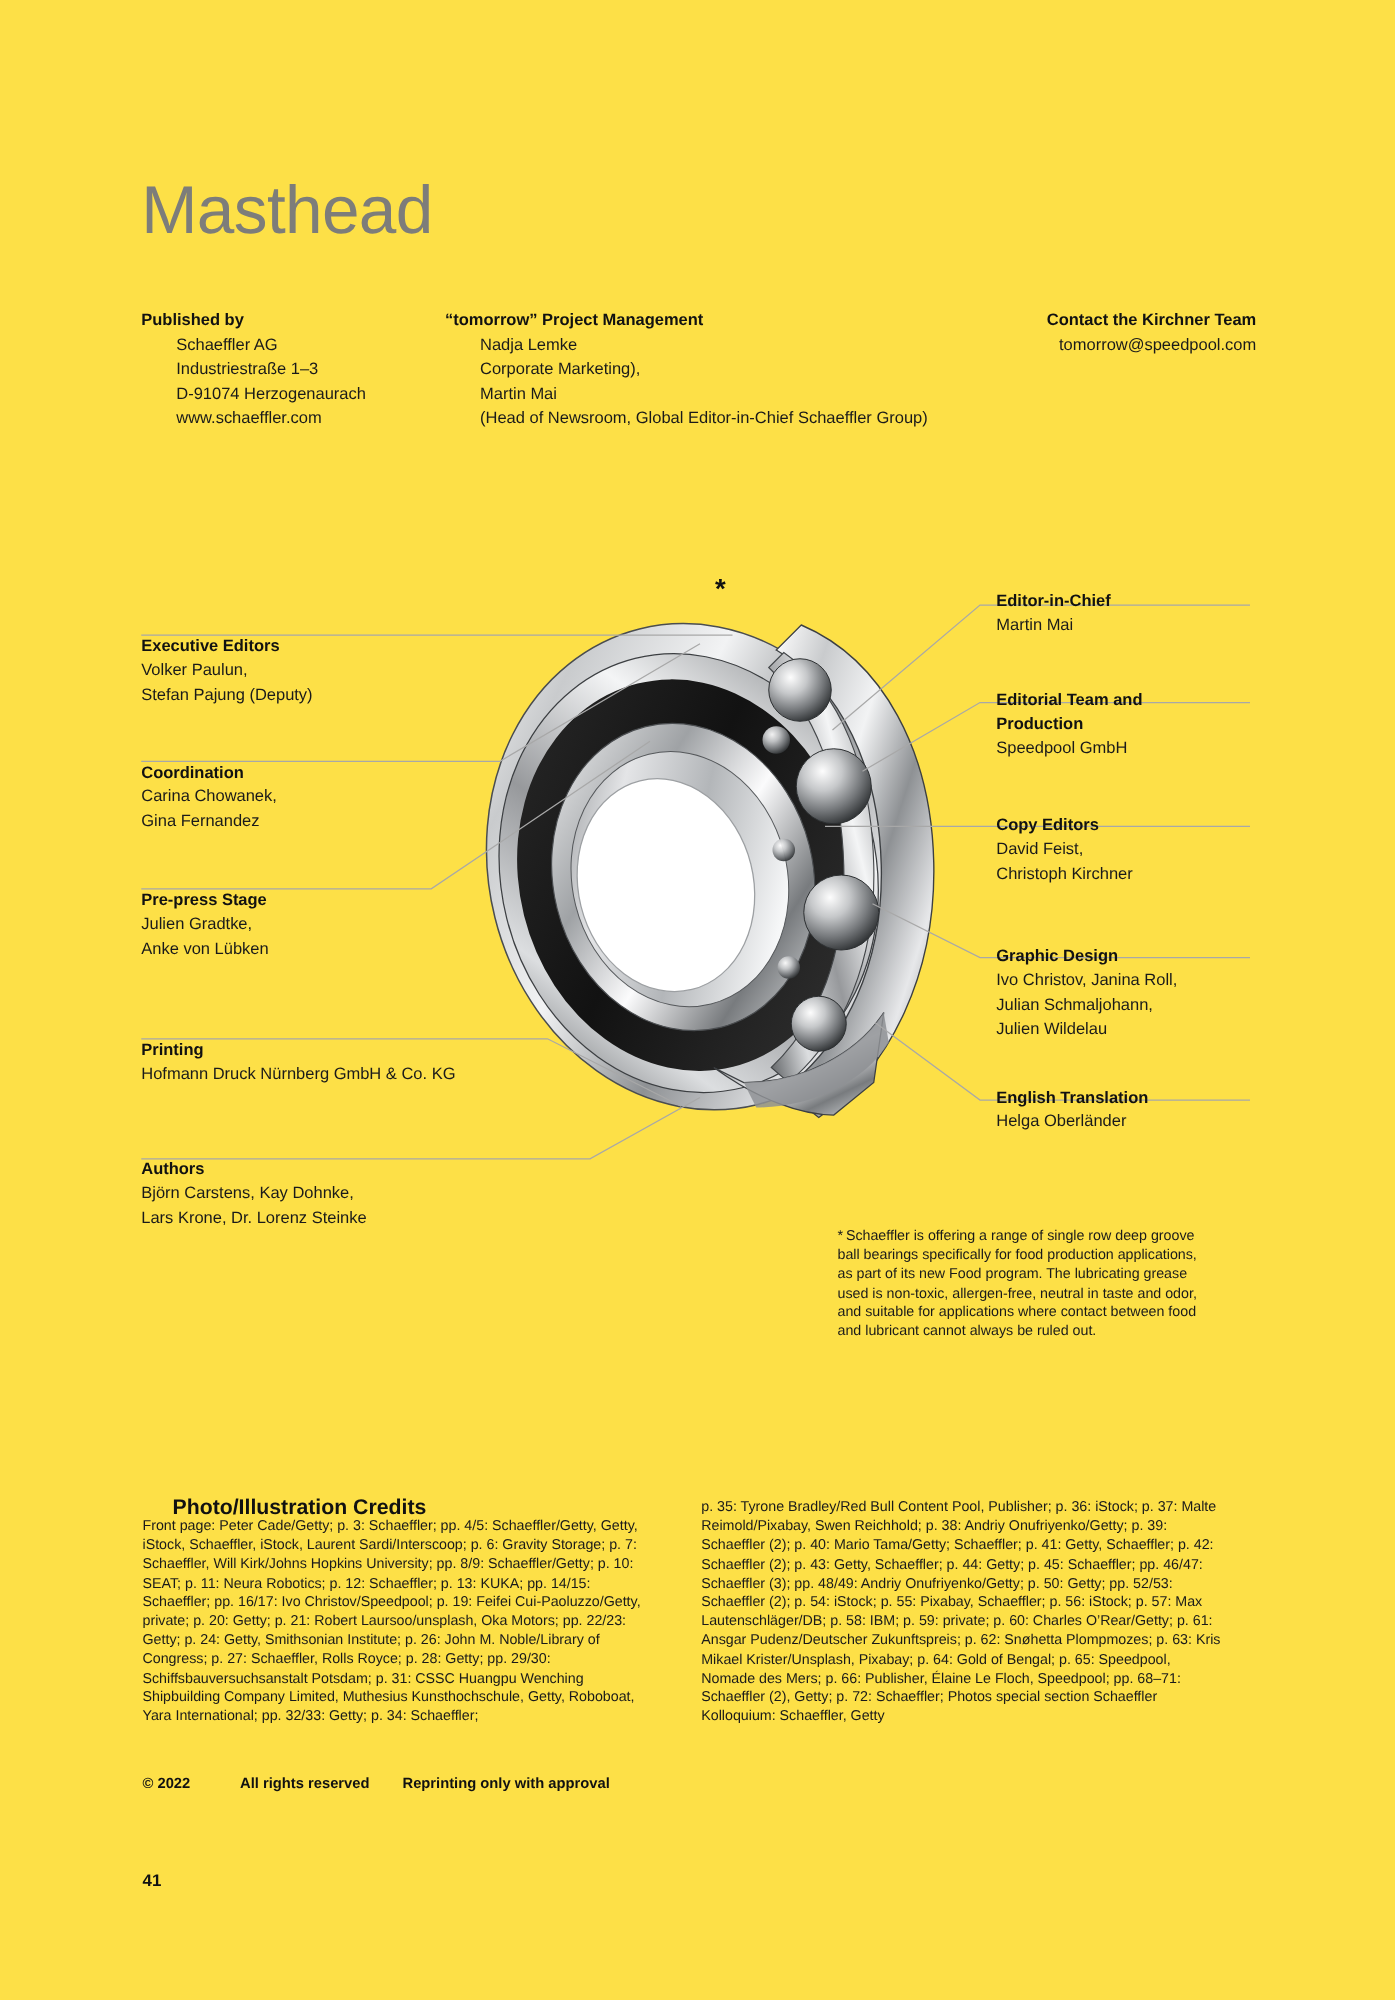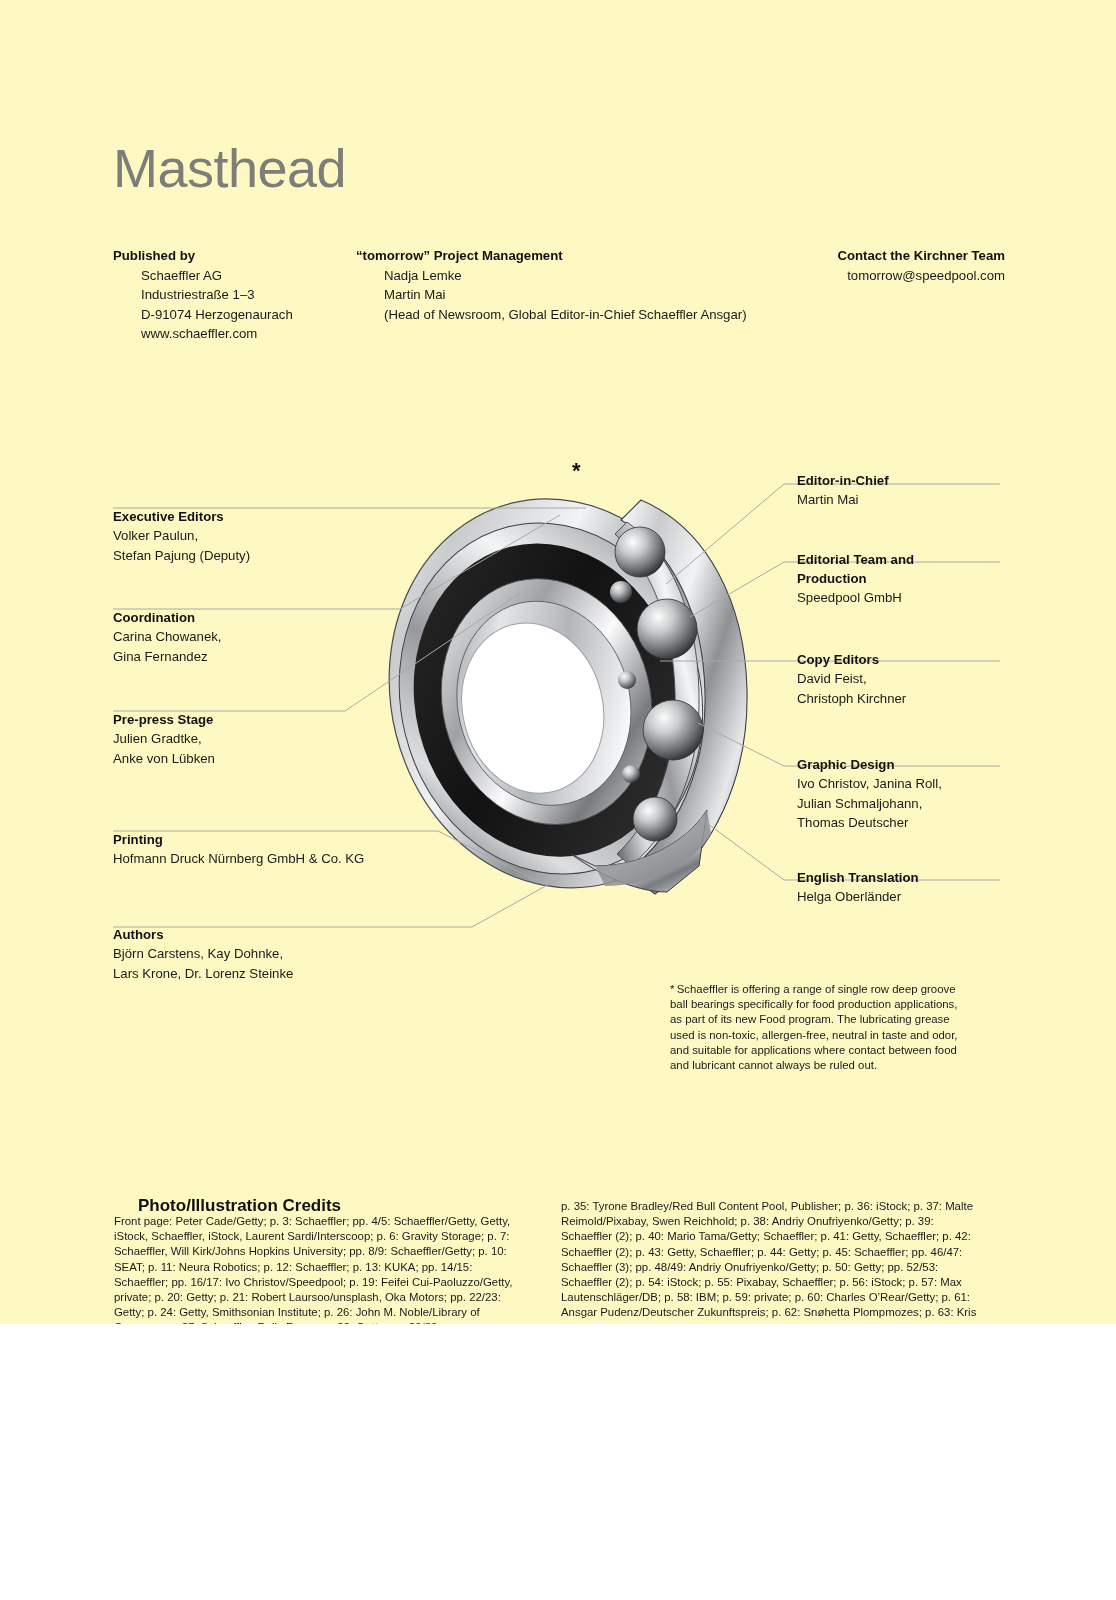--- a/index.html
+++ b/index.html
@@ -7,22 +7,22 @@
     padding: 0;
     background: #ffffff;
   }
   body {
     font-family: "Liberation Sans", sans-serif;
     color: #1a1a1a;
   }
   .page {
     position: relative;
     width: 1116px;
-    height: 1324px;
-    background: #fef9c3;
+    height: 1600px;
+    background: #fde047;
     overflow: hidden;
   }
 
   
   .page-title {
     position: absolute;
     left: 113px;
     top: 141px;
     font-size: 54px;
     font-weight: 400;
@@ -190,22 +190,23 @@
       <div class="hdr">Published by</div>
       <div class="bodytxt">Schaeffler AG</div>
       <div class="bodytxt">Industriestraße 1–3</div>
       <div class="bodytxt">D-91074 Herzogenaurach</div>
       <div class="bodytxt">www.schaeffler.com</div>
     </div>
 
     <div class="col-pm">
       <div class="hdr">“tomorrow” Project Management</div>
       <div class="bodytxt">Nadja Lemke</div>
+      <div class="bodytxt">Corporate Marketing),</div>
       <div class="bodytxt">Martin Mai</div>
-      <div class="bodytxt">(Head of Newsroom, Global Editor-in-Chief Schaeffler Ansgar)</div>
+      <div class="bodytxt">(Head of Newsroom, Global Editor-in-Chief Schaeffler Group)</div>
     </div>
 
     <div class="col-contact">
       <div class="hdr">Contact the Kirchner Team</div>
       <div class="bodytxt">tomorrow@speedpool.com</div>
     </div>
 
   </div>
 
   <div class="bearing-wrap">
@@ -363,21 +364,21 @@
     <div class="ttl">Copy Editors</div>
     <div class="names">David Feist,</div>
     <div class="names">Christoph Kirchner</div>
   </div>
 
   <div class="credit-block no-rule" id="blk-graphic">
 
     <div class="ttl">Graphic Design</div>
     <div class="names">Ivo Christov, Janina Roll,</div>
     <div class="names">Julian Schmaljohann,</div>
-    <div class="names">Thomas Deutscher</div>
+    <div class="names">Julien Wildelau</div>
   </div>
 
   <div class="credit-block no-rule" id="blk-english">
 
     <div class="ttl">English Translation</div>
     <div class="names">Helga Oberländer</div>
   </div>
 
   <div class="footnote">* Schaeffler is offering a range of single row deep groove ball bearings specifically for food production applications, as part of its new Food program. The lubricating grease used is non-toxic, allergen-free, neutral in taste and odor, and suitable for applications where contact between food and lubricant cannot always be ruled out.</div>
 

